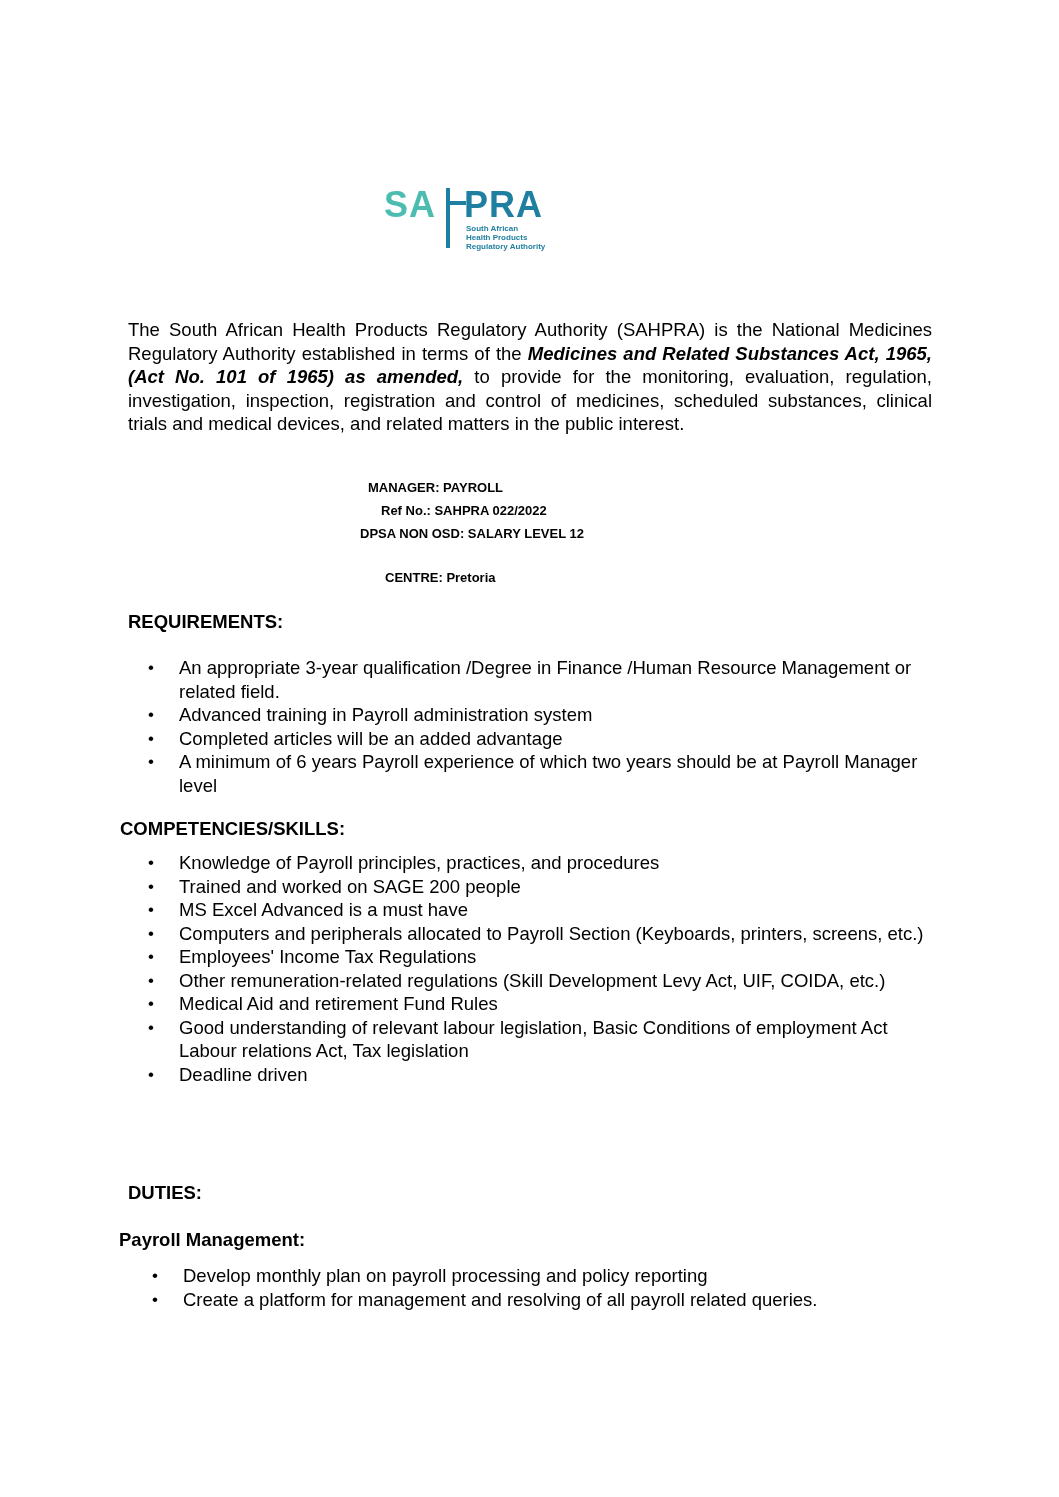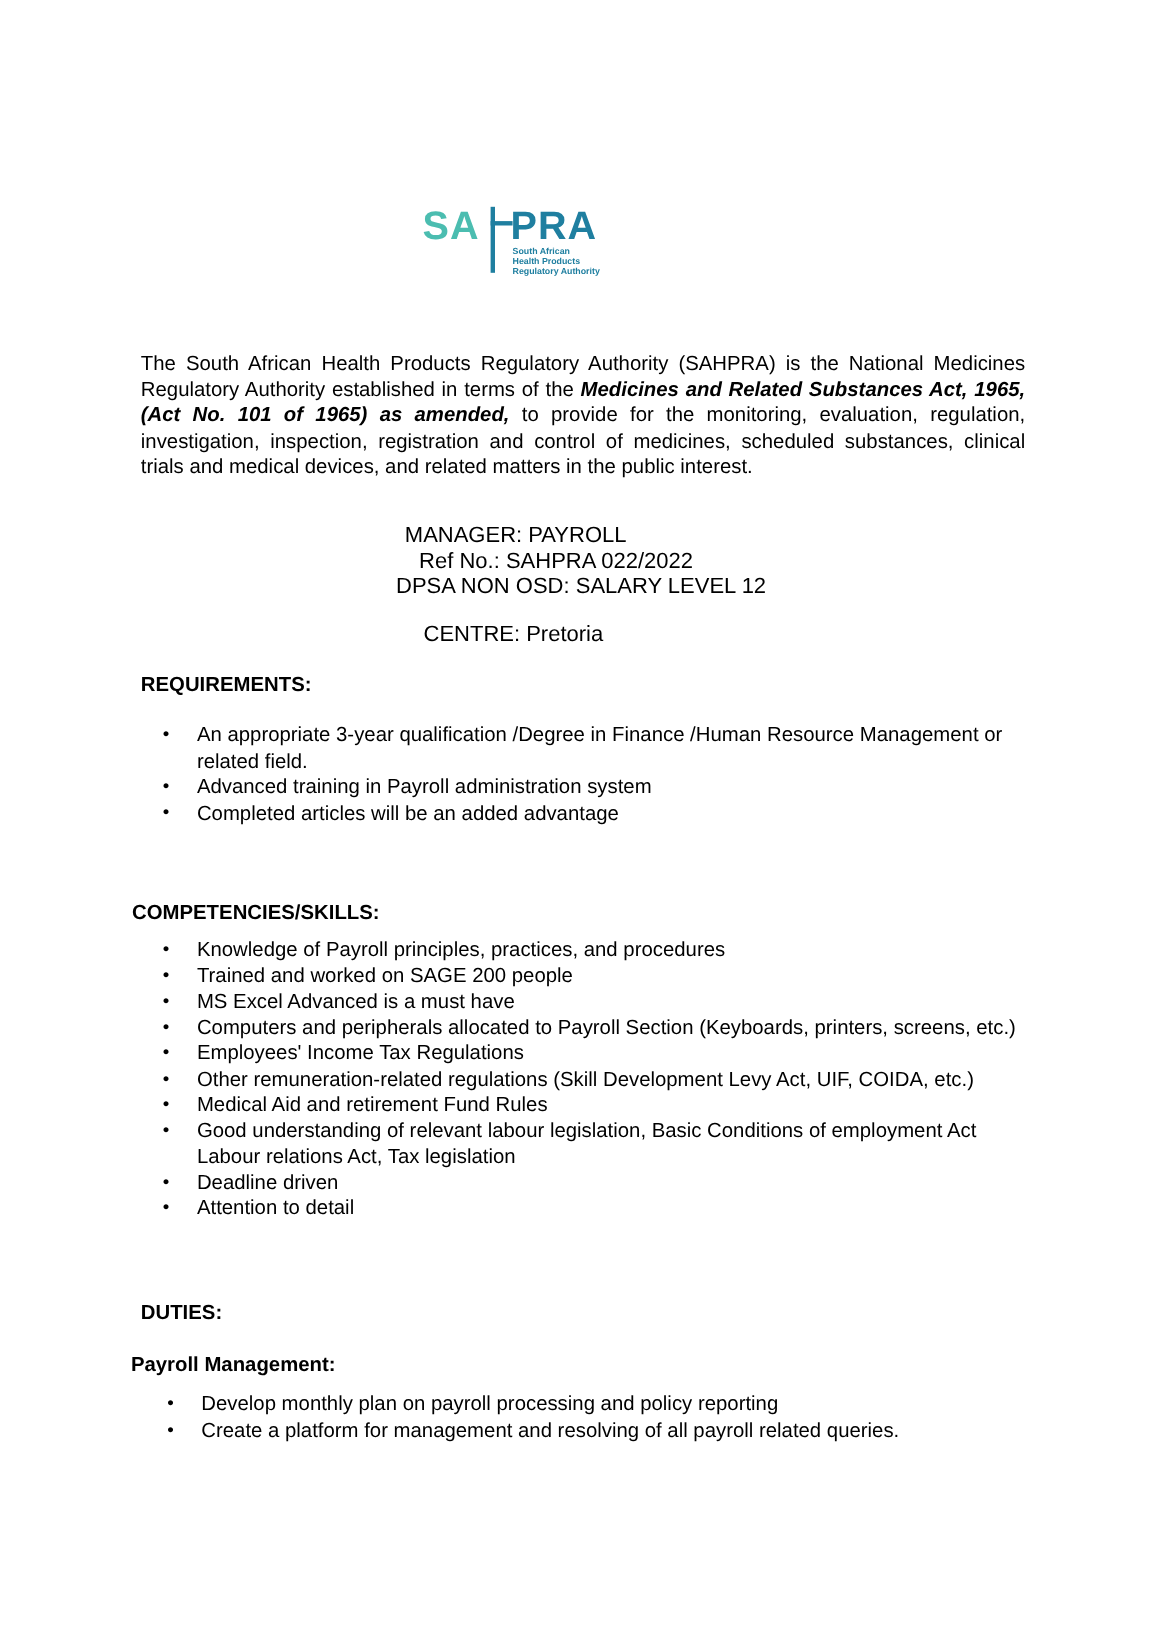--- a/index.html
+++ b/index.html
@@ -7,21 +7,21 @@
          font-family: "Liberation Sans", sans-serif; color: #000; }
   .abs { position: absolute; }
   .logo { left: 384px; top: 186px; width: 190px; height: 64px; }
   .logo .sa { position: absolute; left: 0; top: 0; font-weight: bold; font-size: 36px; color: #4bbdb0; letter-spacing: 1px; line-height: 38px; }
   .logo .pra { position: absolute; left: 80px; top: 0; font-weight: bold; font-size: 36px; color: #1f7fa0; letter-spacing: 1px; line-height: 38px; text-align: right; }
   .logo .bar { position: absolute; left: 62px; top: 2px; width: 4px; height: 60px; background: #1f7fa0; }
   .logo .crossbar { position: absolute; left: 62px; top: 15px; width: 20px; height: 4px; background: #1f7fa0; }
   .logo .tagline { position: absolute; left: 82px; top: 38px; font-size: 8px; font-weight: bold; color: #1f7fa0; line-height: 9px; }
   .intro { left: 128px; top: 318px; width: 804px; font-size: 18.5px; line-height: 23.5px; text-align: justify; }
   .intro b i { font-weight: bold; font-style: italic; }
-  .hdr { font-weight: normal; font-size: 20px; line-height: 23.5px; text-align: center; }
+  .hdr { font-weight: bold; font-size: 13px; line-height: 23.5px; text-align: center; }
   .sec { font-weight: bold; font-size: 18.5px; }
   ul.blist { position: absolute; margin: 0; padding: 0; list-style: none; font-size: 18.5px; line-height: 23.5px; }
   ul.blist li { position: relative; padding-left: 51px; }
   ul.blist li::before { content: "\2022"; position: absolute; left: 20px; top: 0; font-size: 17px; }
   ul.justify li { text-align: justify; }
 </style>
 </head>
 <body>
 
 <div class="abs logo">
@@ -41,34 +41,34 @@
 <div class="abs hdr" style="left:368px; top:476px;">MANAGER: PAYROLL</div>
 <div class="abs hdr" style="left:381px; top:499px;">Ref No.: SAHPRA 022/2022</div>
 <div class="abs hdr" style="left:360px; top:522px;">DPSA NON OSD: SALARY LEVEL 12</div>
 <div class="abs hdr" style="left:385px; top:566px;">CENTRE: Pretoria</div>
 
 <div class="abs sec" style="left:128px; top:611px;">REQUIREMENTS:</div>
 <ul class="blist" style="left:128px; top:656px; width:804px;">
   <li>An appropriate 3-year qualification /Degree in Finance /Human Resource Management or related field.</li>
   <li>Advanced training in Payroll administration system</li>
   <li>Completed articles will be an added advantage</li>
+  <li>A minimum of 6 years Payroll experience of which two years should be at Payroll Manager level</li>
 </ul>
 
 <div class="abs sec" style="left:120px; top:818px;">COMPETENCIES/SKILLS:</div>
 <ul class="blist" style="left:128px; top:851px; width:806px;">
   <li>Knowledge of Payroll principles, practices, and procedures</li>
   <li>Trained and worked on SAGE 200 people</li>
   <li>MS Excel Advanced is a must have</li>
   <li>Computers and peripherals allocated to Payroll Section (Keyboards, printers, screens, etc.)</li>
   <li>Employees' Income Tax Regulations</li>
   <li>Other remuneration-related regulations (Skill Development Levy Act, UIF, COIDA, etc.)</li>
   <li>Medical Aid and retirement Fund Rules</li>
   <li>Good understanding of relevant labour legislation, Basic Conditions of employment Act Labour relations Act, Tax legislation</li>
   <li>Deadline driven</li>
-  <li>Attention to detail</li>
 </ul>
 
 <div class="abs sec" style="left:128px; top:1182px;">DUTIES:</div>
 <div class="abs sec" style="left:119px; top:1229px;">Payroll Management:</div>
 <ul class="blist justify" style="left:132px; top:1264px; width:810px;">
   <li>Develop monthly plan on payroll processing and policy reporting</li>
   <li>Create a platform for management and resolving of all payroll related queries.</li>
 </ul>
 
 </body></html>

